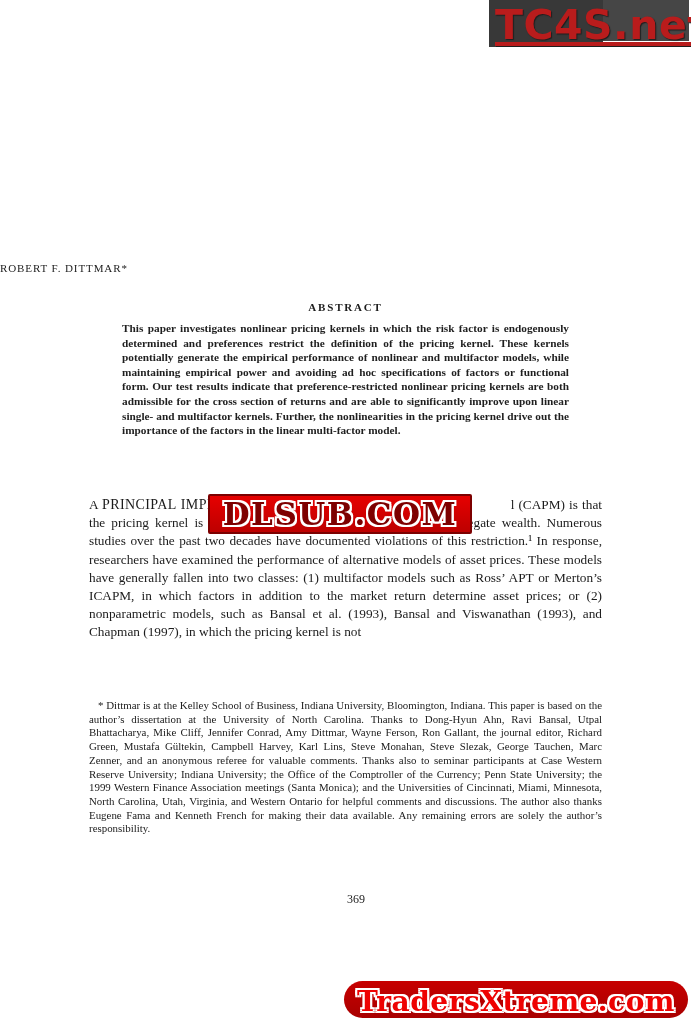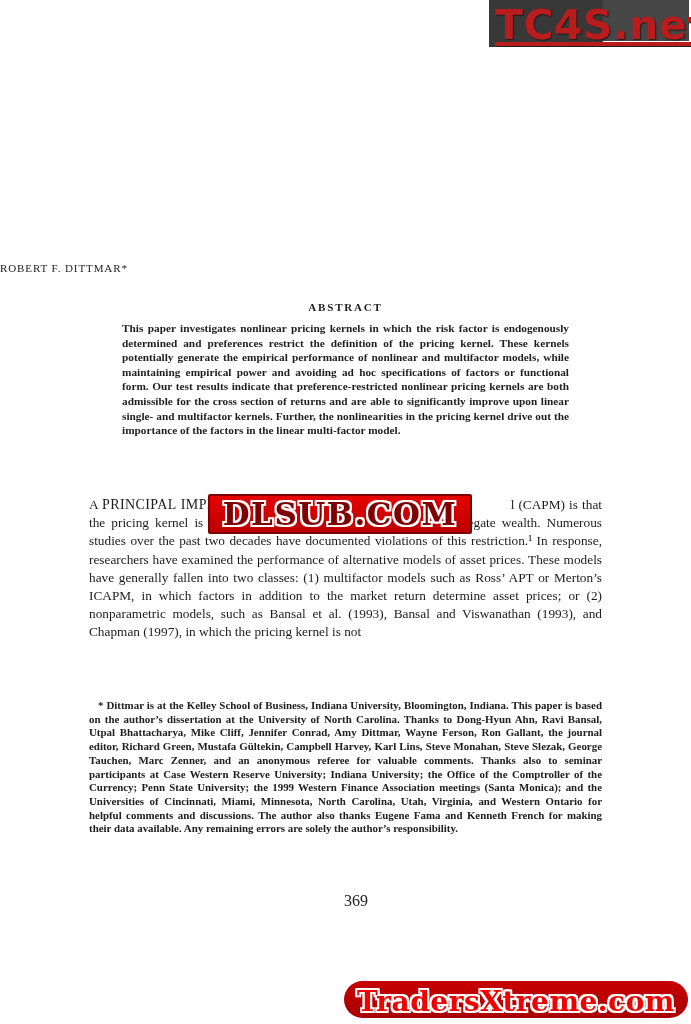--- a/index.html
+++ b/index.html
@@ -44,27 +44,27 @@
     position: absolute; top: 496px; left: 89px; width: 513px;
     font-size: 13.3px; line-height: 18.2px; text-align: justify;
     color: #1b1b1b; margin: 0;
   }
   .lead-a { font-size: 13.3px; }
   .lead-caps { font-size: 14px; letter-spacing: 0.4px; }
   .wm-gap { display: inline-block; width: 280px; height: 1px; vertical-align: baseline; }
 
   .footnotes {
     position: absolute; top: 699px; left: 89px; width: 513px;
-    font-size: 10.9px; line-height: 13.7px; text-align: justify; color: #202020; font-weight: bold;
+    font-size: 10.9px; line-height: 13.7px; text-align: justify; color: #202020;
   }
   .footnotes p { margin: 0; text-indent: 9px; }
 
   .page-number {
     position: absolute; top: 892px; left: 0; right: 0;
-    text-align: center; font-size: 16px; color: #222; padding-left: 21px;
+    text-align: center; font-size: 12px; color: #222; padding-left: 21px;
   }
 
   
   .wm-top { position: absolute; top: 0; left: 489px; width: 200px; height: 48px; }
   .wm-top-bg1 { position: absolute; left: 0; top: 0; width: 114px; height: 47px; background: #383838; }
   .wm-top-bg2 { position: absolute; left: 114px; top: 0; width: 86px; height: 41px; background: #464646; }
   .wm-top-text {
     position: absolute; left: 6px; top: 1px;
     font-family: "DejaVu Sans", sans-serif; font-weight: 700;
     font-size: 41px; color: #b91c1c; letter-spacing: 0.5px;

